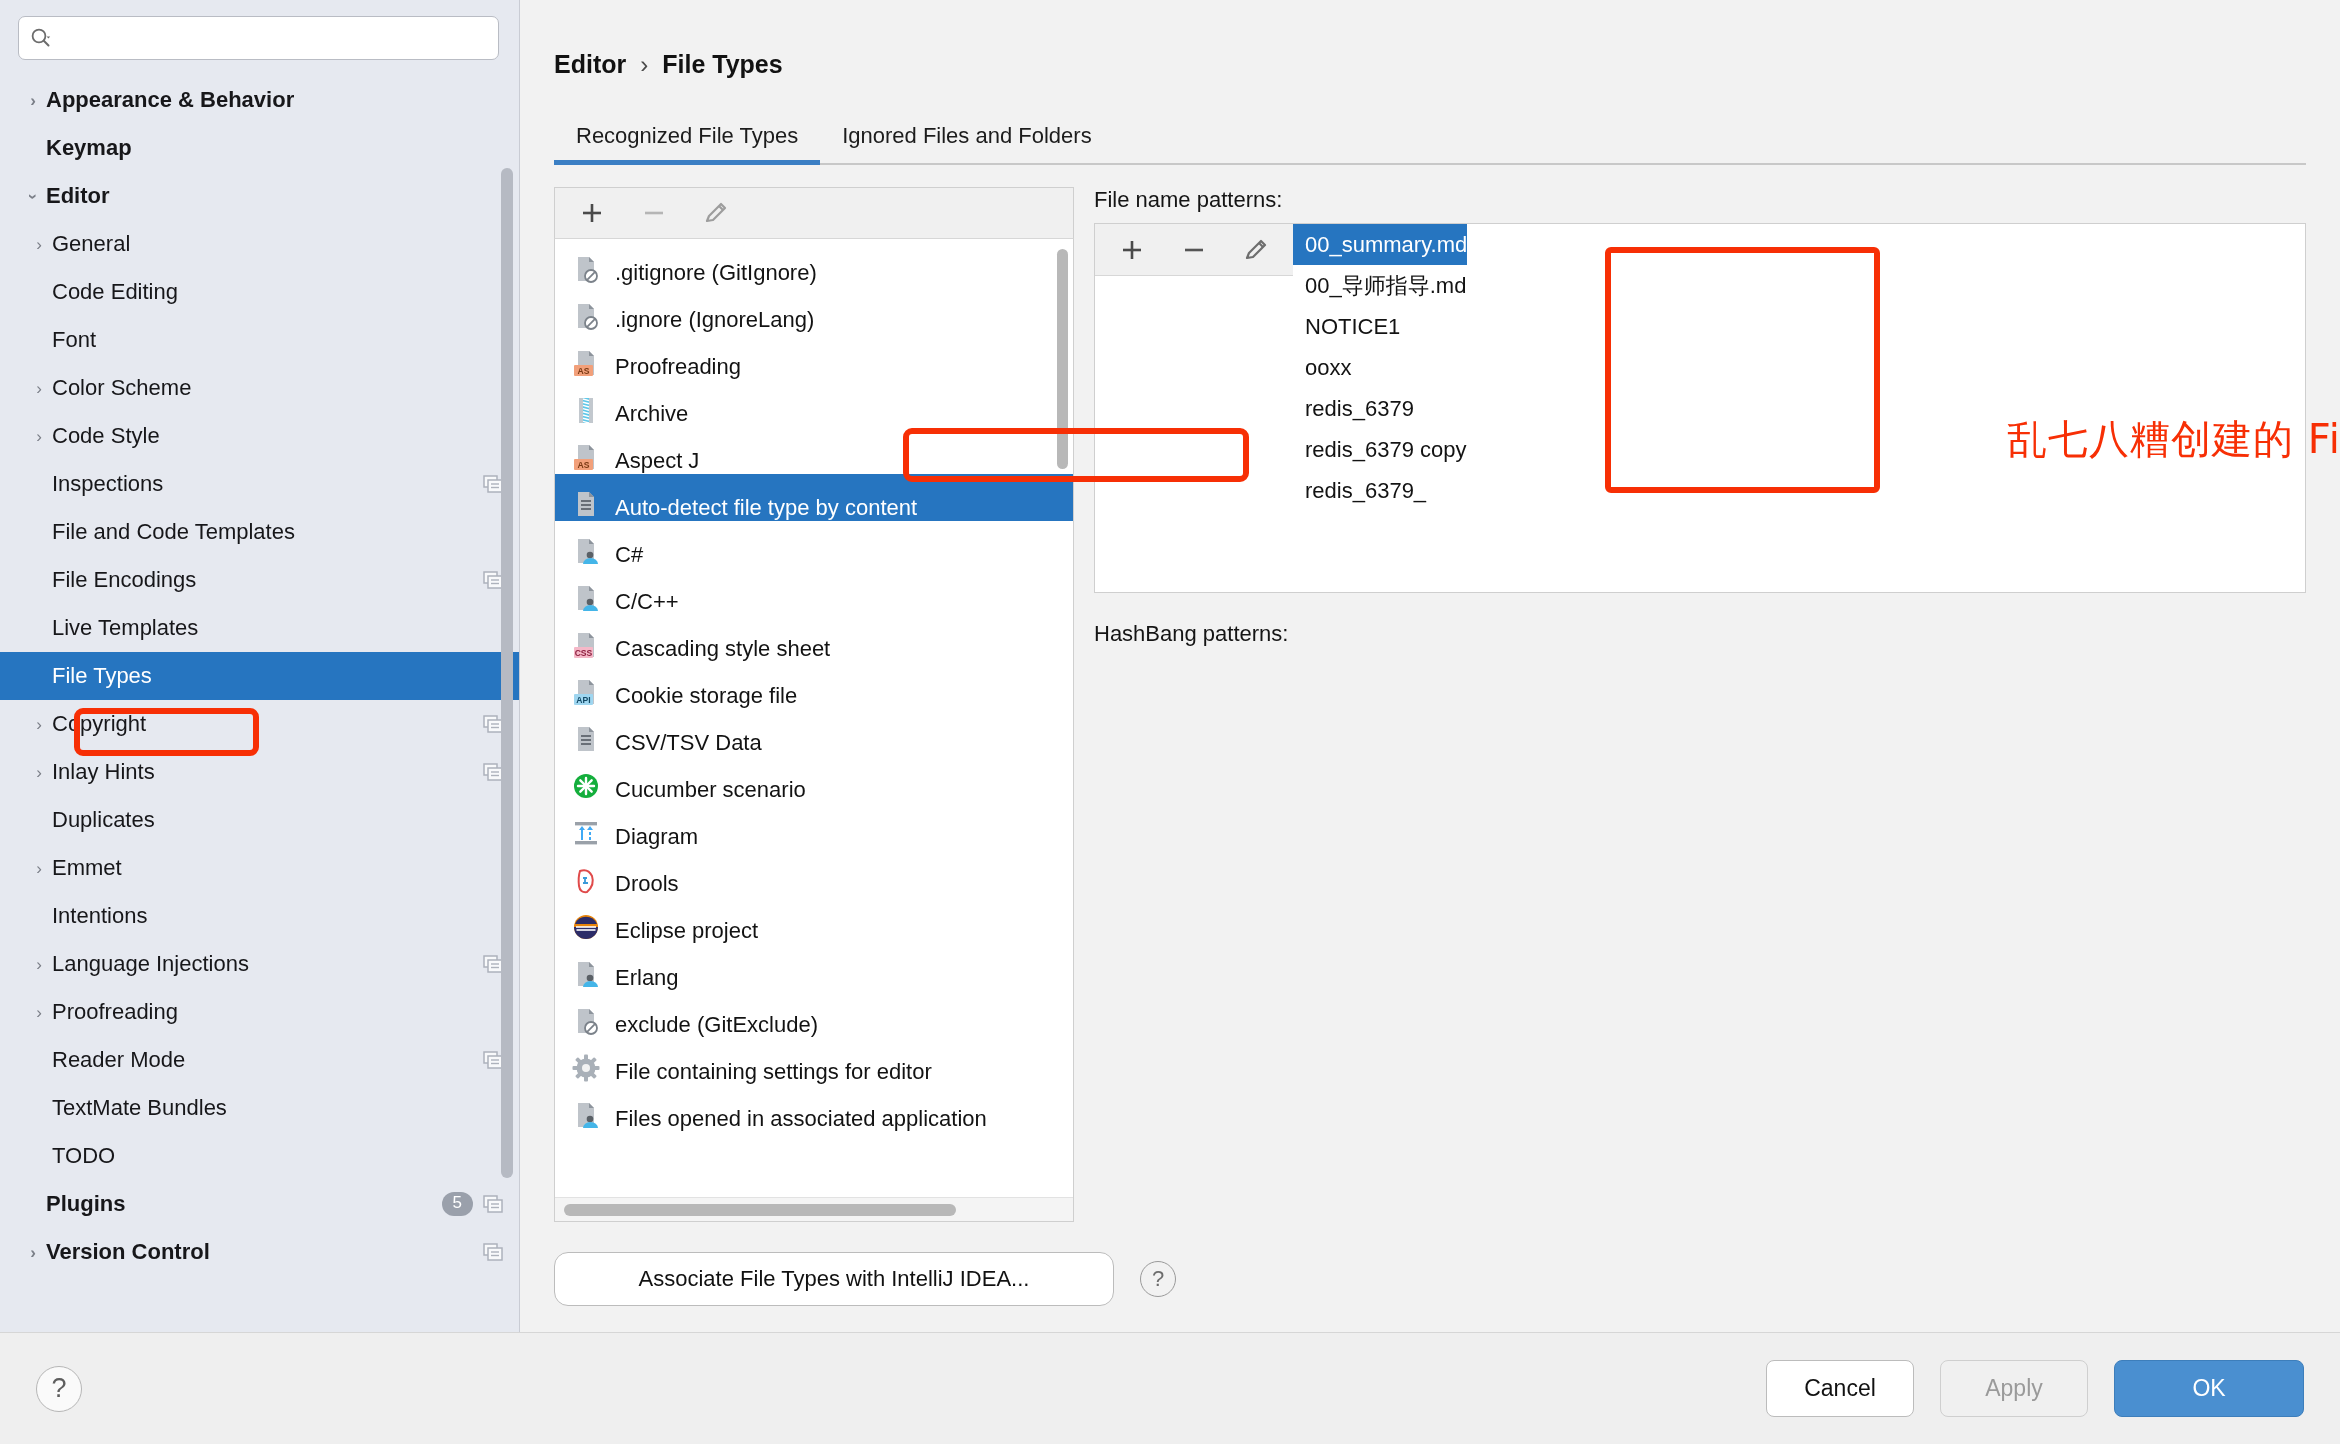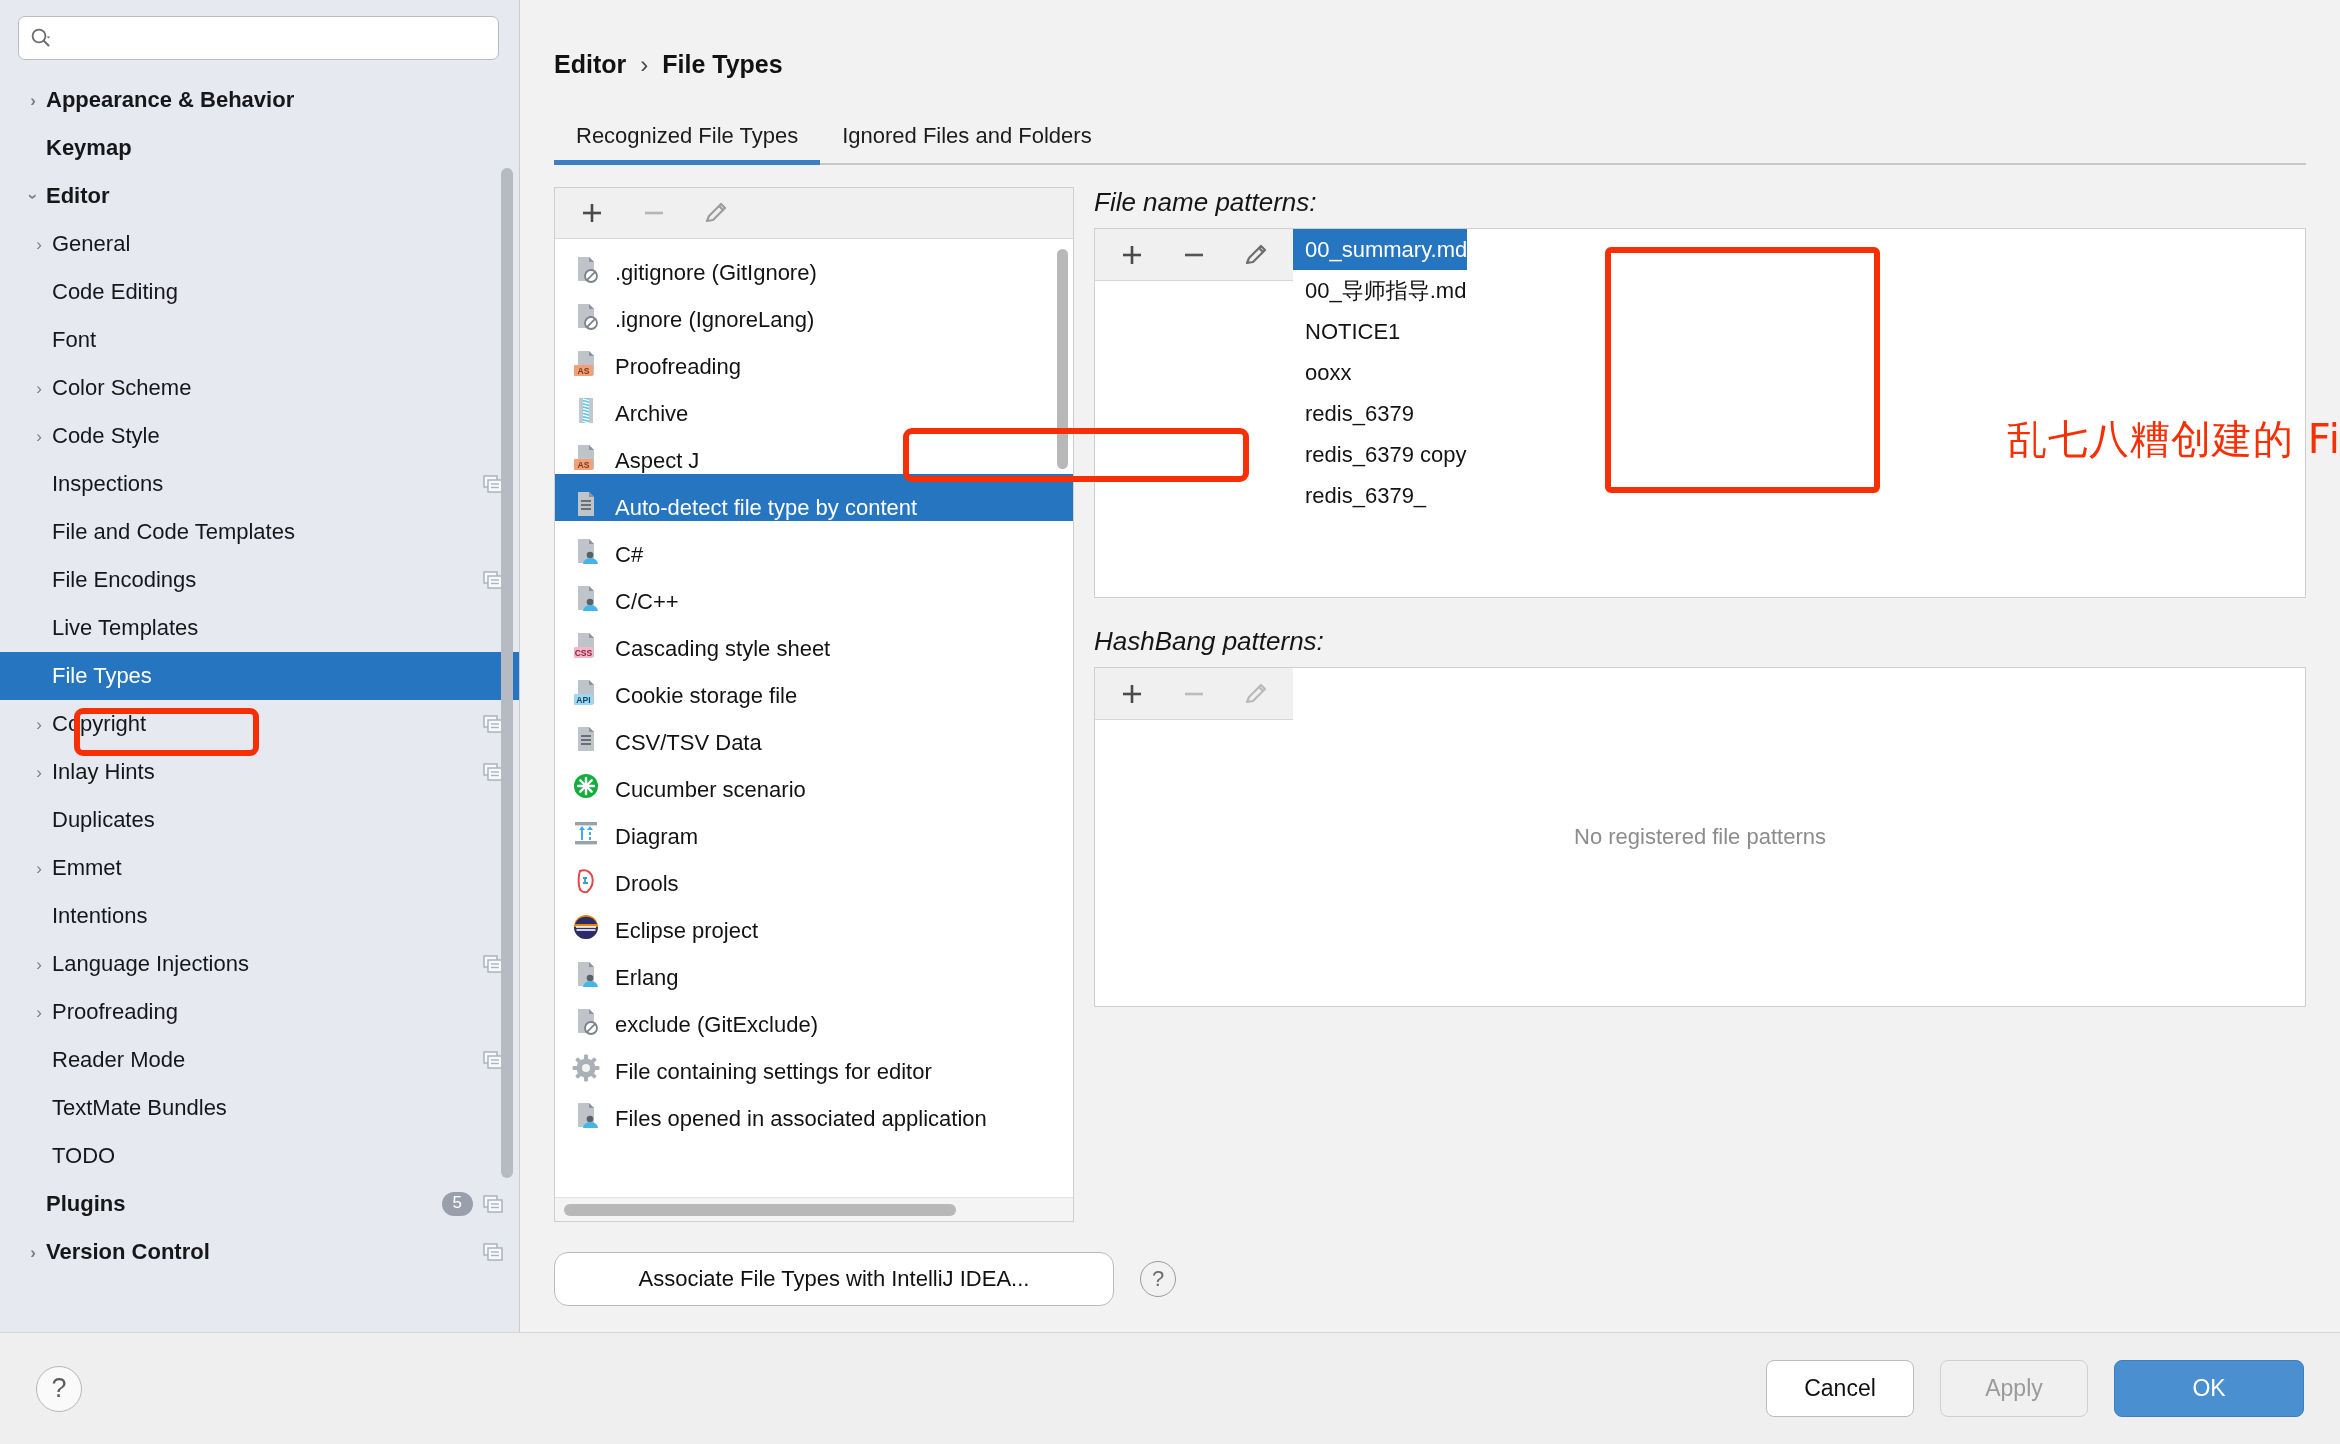--- a/index.html
+++ b/index.html
@@ -179,23 +179,22 @@
   #hl-autodetect {
     position: absolute;
     left: 383px; top: 428px; width: 346px; height: 54px;
     border: 6px solid #f72f05; border-radius: 9px;
     pointer-events: none; z-index: 6;
   }
 
   
   #right-pane { flex: 1; min-width: 0; display: flex; flex-direction: column; }
   .section-label {
-    font-size: 26px; color: #151515;
+    font-size: 22px; color: #151515;
     margin-bottom: 10px;
-    font-style: italic;
   }
   .patterns-box { border: 1px solid #cfcfcf; background: #fff; display: flex; flex-direction: row; }
   .patterns-box .pane-toolbar { border-left: 0; border-right: 0; border-top: 0; }
   .pat-list { position: relative; }
   .pat-row {
     height: 41px; display: flex; align-items: center;
     font-size: 22px; color: #131313; padding-left: 12px; white-space: nowrap;
   }
   .pat-row.selected { background: #2675c0; color: #fff; }
   #patterns-area { height: 370px; }
@@ -754,42 +753,20 @@
                 <div class="pat-row">
                   <span>redis_6379 copy</span>
                 </div>
                 <div class="pat-row">
                   <span>redis_6379_</span>
                 </div>
               </div>
           </div>
 
           <div class="section-label" style="margin-top:28px;">HashBang patterns:</div>
-          <div class="patterns-box" id="hashbang-area">
-            <div class="pane-toolbar">
-              <div class="tb-btn">
-                <svg width="28" height="28" viewBox="0 0 28 28">
-                  <line x1="14" y1="5" x2="14" y2="23" stroke="#4a4a4a" stroke-width="2.6"></line>
-                  <line x1="5" y1="14" x2="23" y2="14" stroke="#4a4a4a" stroke-width="2.6"></line>
-                </svg>
-              </div>
-              <div class="tb-btn">
-                <svg width="28" height="28" viewBox="0 0 28 28">
-                  <line x1="5" y1="14" x2="23" y2="14" stroke="#bcbcbc" stroke-width="2.6"></line>
-                </svg>
-              </div>
-              <div class="tb-btn">
-                <svg width="28" height="28" viewBox="0 0 28 28">
-                  <path d="M5 22 L7 17 L19 5 L23 9 L11 21 Z" fill="none" stroke="#b9b9b9" stroke-width="2.2" stroke-linejoin="round"></path>
-                  <line x1="17" y1="7" x2="21" y2="11" stroke="#b9b9b9" stroke-width="2.2"></line>
-                </svg>
-              </div>
-            </div>
-            <div class="empty-msg">No registered file patterns</div>
-          </div>
         </div>
       </div>
 
       <div id="assoc-row">
         <div id="assoc-btn">Associate File Types with IntelliJ IDEA...</div>
         <div class="help-circle">?</div>
       </div>
 
       <div id="hl-autodetect"></div>
       <div id="hl-patterns"></div>

